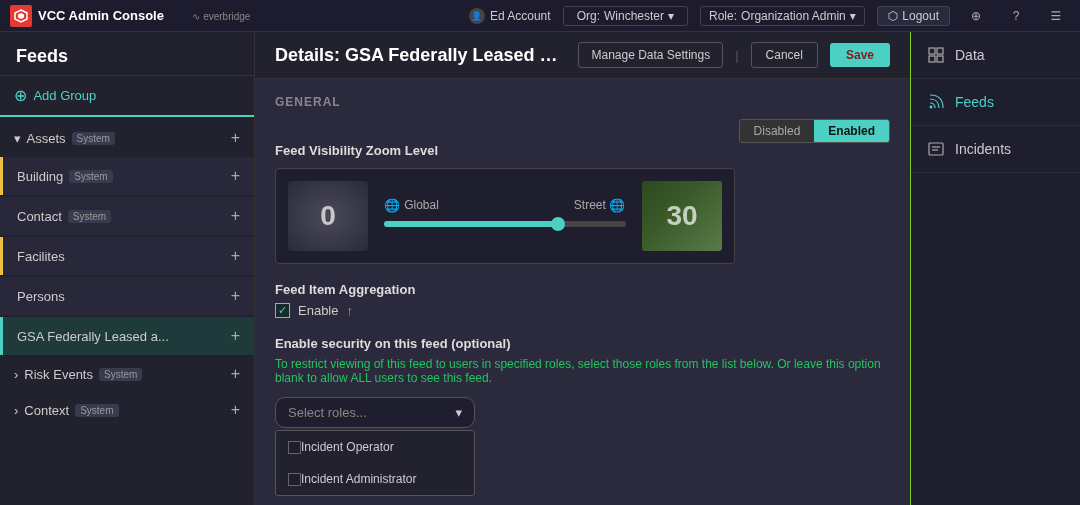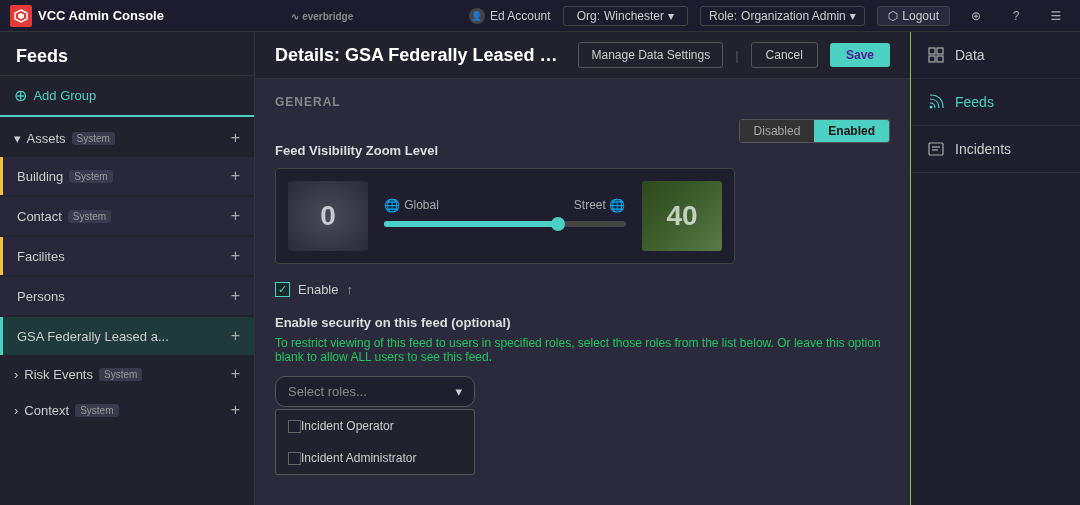--- a/index.html
+++ b/index.html
@@ -4,21 +4,21 @@
   <style>
     * { box-sizing: border-box; margin: 0; padding: 0; }
     body { font-family: 'Segoe UI', Arial, sans-serif; background: #1a1a2e; color: #ccc; font-size: 13px; width: 1080px; height: 505px; overflow: hidden; }
 
     
     .top-nav {
       display: flex; align-items: center; background: #1c1c2e; height: 32px; padding: 0 10px; border-bottom: 1px solid #333;
     }
     .nav-logo { display: flex; align-items: center; gap: 6px; color: #fff; font-weight: bold; font-size: 13px; min-width: 180px; }
     .nav-logo-icon { width: 22px; height: 22px; background: #e53935; display: flex; align-items: center; justify-content: center; color: white; font-weight: bold; font-size: 10px; border-radius: 2px; }
-    .nav-center { flex: 1; display: flex; align-items: center; justify-content: center; gap: 4px; color: #aaa; font-size: 11px; font-weight: bold; }
+    .nav-center { flex: 1; display: flex; align-items: center; justify-content: flex-start; gap: 4px; color: #aaa; font-size: 11px; }
     .nav-center svg { width: 80px; height: 16px; }
     .nav-right { display: flex; align-items: center; gap: 12px; font-size: 12px; color: #ccc; }
     .nav-user { display: flex; align-items: center; gap: 5px; }
     .nav-user-icon { width: 16px; height: 16px; background: #444; border-radius: 50%; display: flex; align-items: center; justify-content: center; color: #ccc; font-size: 9px; }
     .nav-org { display: flex; align-items: center; gap: 4px; border: 1px solid #444; padding: 2px 13px; border-radius: 3px; cursor: pointer; }
     .nav-role { display: flex; align-items: center; gap: 4px; border: 1px solid #444; padding: 2px 8px; border-radius: 3px; cursor: pointer; }
     .nav-btn { display: flex; align-items: center; gap: 4px; background: #2a2a3e; border: 1px solid #444; padding: 2px 10px; border-radius: 3px; cursor: pointer; color: #ccc; }
     .nav-icon-btn { width: 28px; height: 28px; display: flex; align-items: center; justify-content: center; color: #aaa; cursor: pointer; }
 
     
@@ -38,21 +38,21 @@
     .sidebar-item.yellow { border-left-color: #f0c040; background: #28283a; }
     .sidebar-item-label { display: flex; align-items: center; gap: 6px; color: #ccc; font-size: 13px; }
     .plus-btn { color: #aaa; font-size: 16px; cursor: pointer; }
 
     
     .main { flex: 1; background: #2a2a3c; display: flex; flex-direction: column; overflow: hidden; }
     .main-header { display: flex; align-items: center; padding: 10px 20px; background: #22222f; border-bottom: 1px solid #333; gap: 12px; }
     .main-title { font-size: 18px; font-weight: 600; color: #fff; flex: 1; white-space: nowrap; overflow: hidden; text-overflow: ellipsis; }
     .manage-btn { background: transparent; border: 1px solid #555; color: #ccc; padding: 5px 12px; border-radius: 3px; cursor: pointer; font-size: 12px; }
     .cancel-btn { background: transparent; border: 1px solid #555; color: #ccc; padding: 5px 14px; border-radius: 3px; cursor: pointer; font-size: 12px; }
-    .save-btn { background: #4dd0c4; border: none; color: #4c1d95; padding: 5px 16px; border-radius: 3px; cursor: pointer; font-size: 12px; font-weight: 600; }
+    .save-btn { background: #4dd0c4; border: none; color: #7f1d1d; padding: 5px 16px; border-radius: 3px; cursor: pointer; font-size: 12px; font-weight: 600; }
     .main-body { flex: 1; overflow-y: auto; padding: 16px 20px; }
 
     .section-title { font-size: 12px; font-weight: 600; color: #888; letter-spacing: 1px; margin-bottom: 16px; }
 
     
     .toggle-group { float: right; display: flex; border: 1px solid #555; border-radius: 3px; overflow: hidden; }
     .toggle-btn { padding: 4px 14px; font-size: 12px; cursor: pointer; background: #333; color: #aaa; border: none; }
     .toggle-btn.active-enabled { background: #4dd0c4; color: #111; font-weight: 600; }
 
     
@@ -259,25 +259,26 @@
               <span style="font-size:13px;">🌐</span>
             </div>
           </div>
           <div class="zoom-slider-track">
             <div class="zoom-slider-fill"></div>
             <div class="zoom-slider-handle"></div>
           </div>
         </div>
         <div class="zoom-thumb">
           <div class="zoom-thumb-sat"></div>
-          <div class="zoom-thumb-number">40</div>
+          <div class="zoom-thumb-number">30</div>
         </div>
       </div>
 
       
+      <div class="aggregation-title">Feed Item Aggregation</div>
       <div class="checkbox-row">
         <div class="checkbox-box">
           <span class="checkbox-check">✓</span>
         </div>
         <span class="checkbox-label">Enable</span>
         <span style="color:#aaa;">↑</span>
       </div>
 
       
       <div class="security-title">Enable security on this feed (optional)</div>

